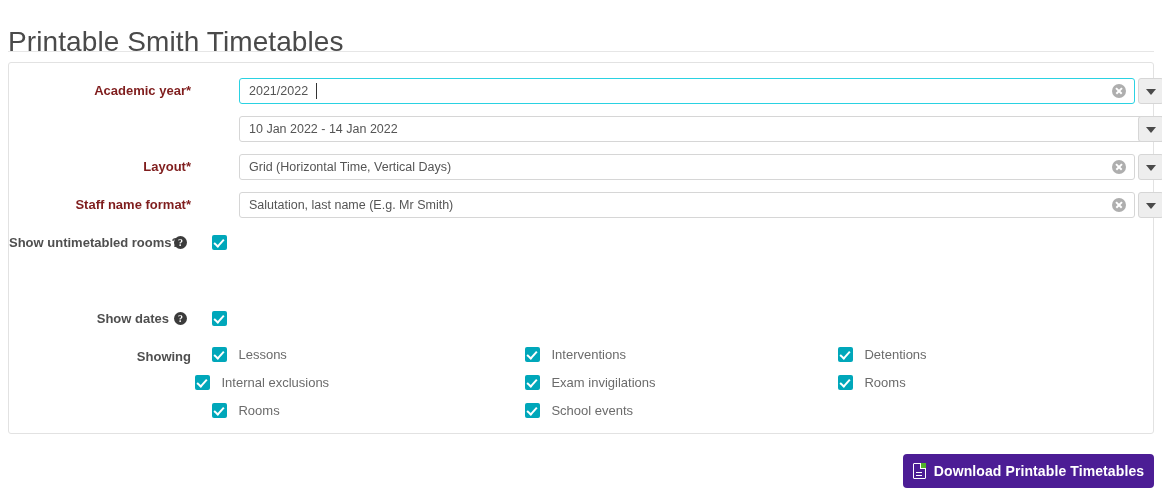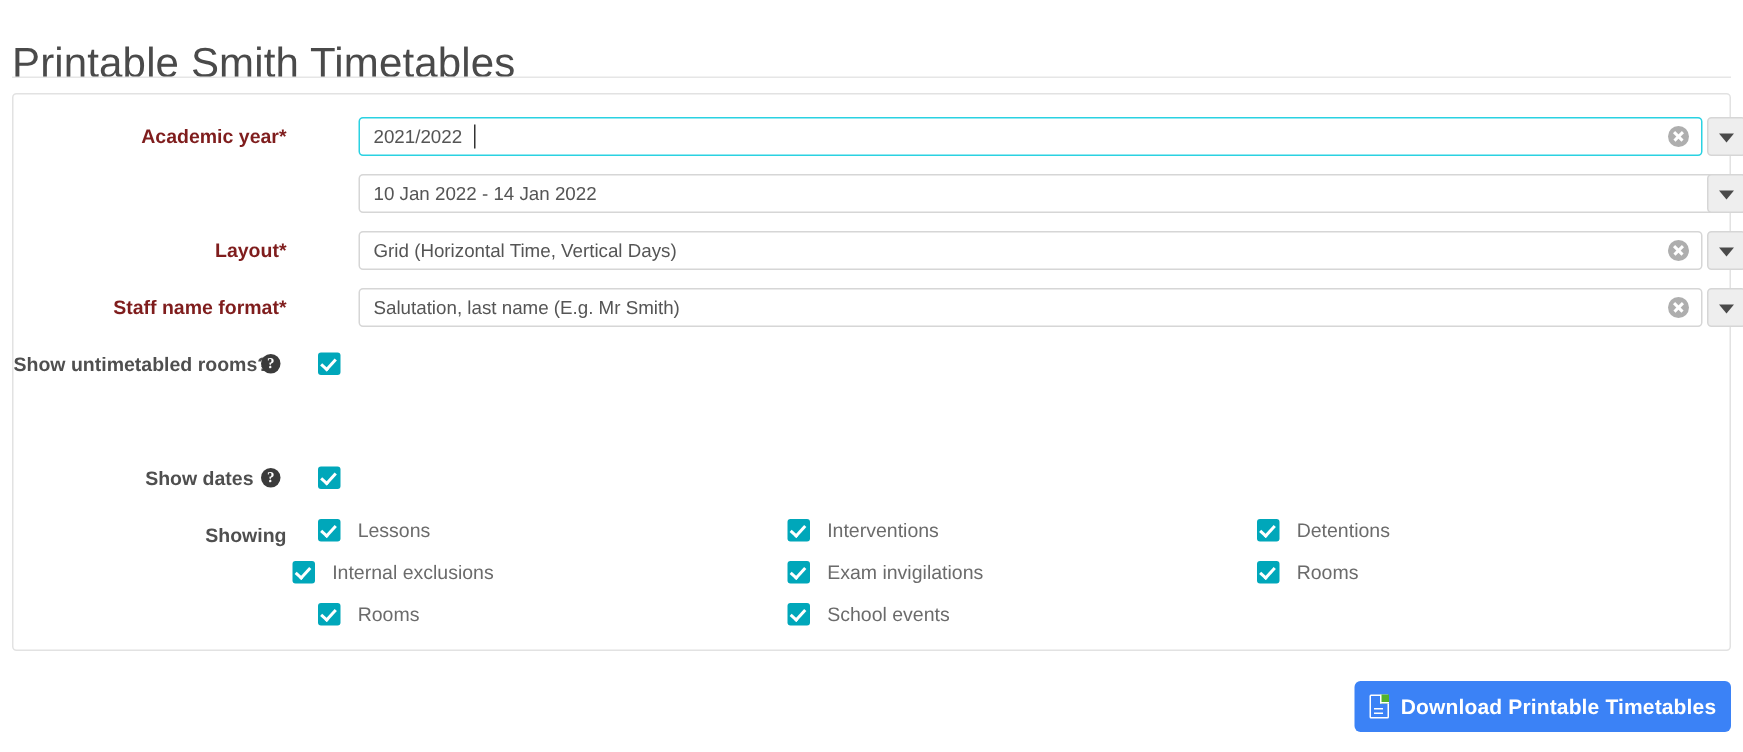--- a/index.html
+++ b/index.html
@@ -129,21 +129,21 @@
   .cb-item { position: absolute; height: 22px; white-space: nowrap; }
   .cb-item .cb-label {
     display: inline-block; margin-left: 7px; vertical-align: middle;
     font-size: 13px; color: #6b6b6b; line-height: 15px;
   }
 
   
   .dl-btn {
     position: absolute; left: 903px; top: 454px;
     width: 251px; height: 34px;
-    background: #3b82f6; border: none; border-radius: 4px;
+    background: #4c1d95; border: none; border-radius: 4px;
     cursor: pointer; padding: 0;
   }
   .dl-inner {
     position: absolute; left: 0; top: 0; width: 100%; height: 34px;
     display: flex; align-items: center; justify-content: center;
   }
   .pdf-icon {
     position: relative; width: 13px; height: 16px; margin-right: 8px;
     border: 1.4px solid #ffffff; border-radius: 1px;
     flex: none;

